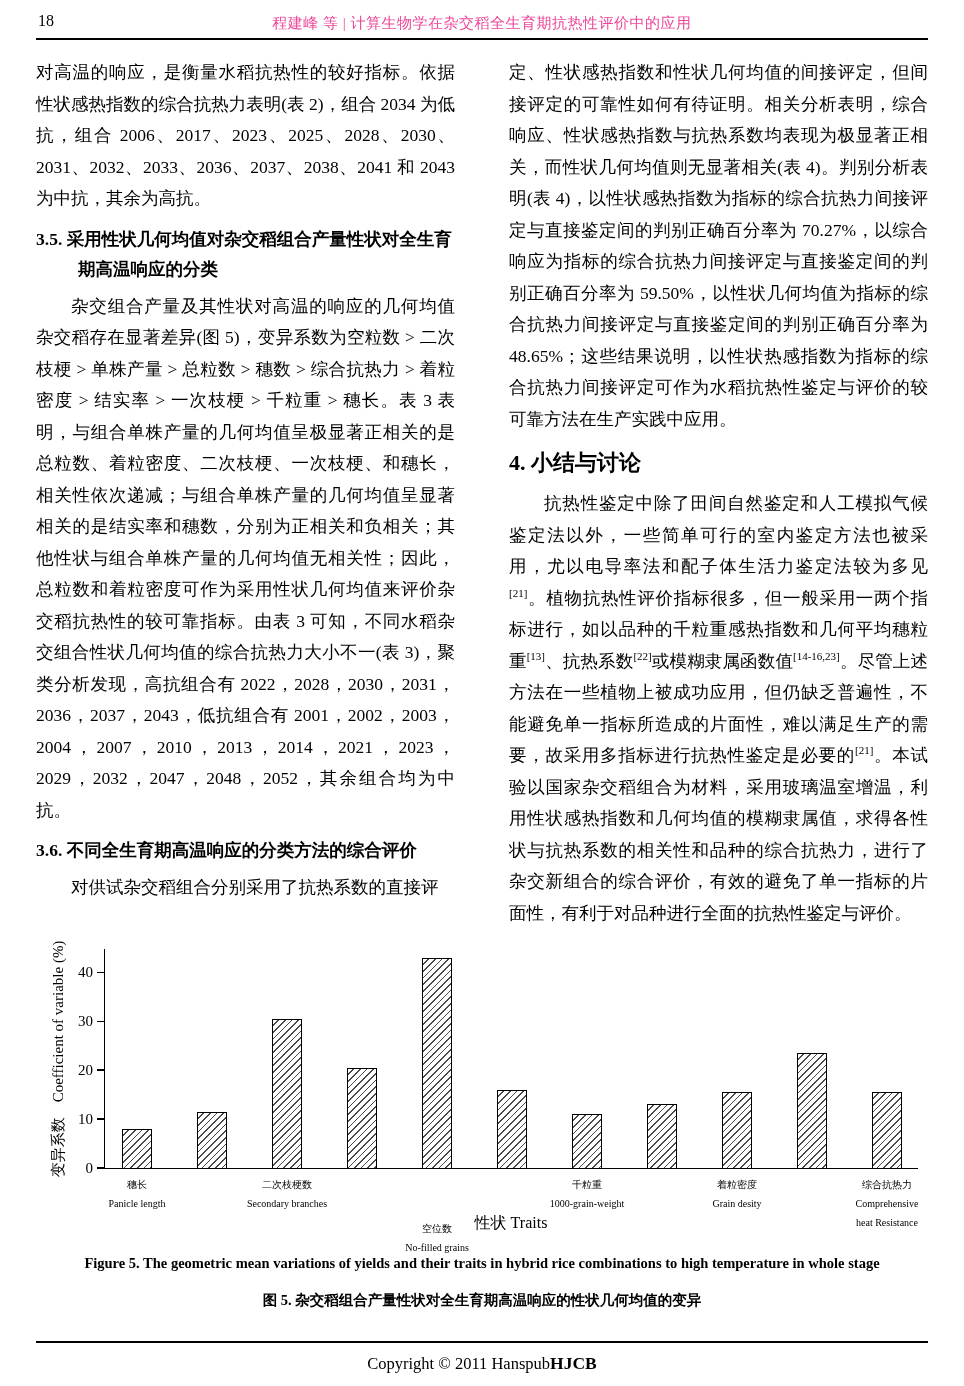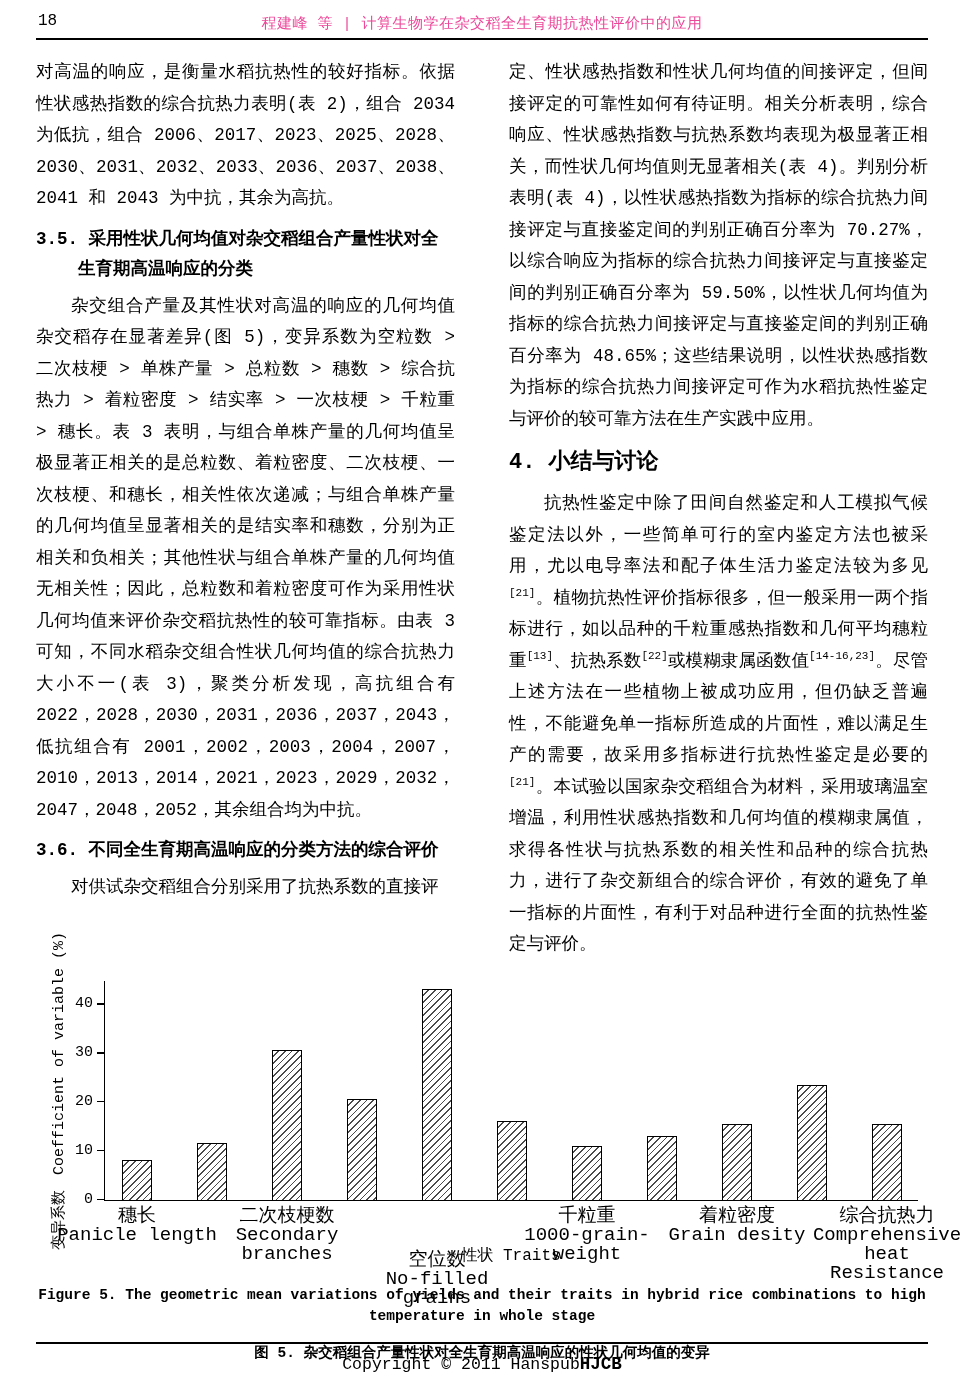--- a/index.html
+++ b/index.html
@@ -2,21 +2,21 @@
 <html><head>
 <meta charset="utf-8">
 <style>
   * { margin:0; padding:0; box-sizing:border-box; }
   html,body { background:#ffffff; }
   body {
     width:964px; height:1386px;
     font-family:"Liberation Serif","DejaVu Serif",serif;
     color:#000;
   }
-  .page { position:relative; width:964px; height:1386px; padding:10px 36px 0 36px; overflow:hidden;font-family:Liberation Mono, monospace; }
+  .page { position:relative; width:964px; height:1386px; padding:10px 36px 0 36px; overflow:hidden; }
 
   
   .header { position:relative; height:30px; border-bottom:2px solid #000; }
   .page-number { position:absolute; left:2px; top:2px; font-size:16px; }
   .running-title { position:absolute; left:0; right:0; top:4px; text-align:center; font-size:15px; color:#ec4899; letter-spacing:.5px; }
 
   
   .columns { display:flex; gap:54px; margin-top:17px; }
   .col { flex:1; width:0; font-size:17.5px; line-height:31.5px; text-align:justify; }
   p.cont { text-indent:0; }
@@ -33,21 +33,21 @@
                   transform:translate(-50%,-50%) rotate(-90deg);
                   white-space:nowrap; font-size:15px; }
   .chart-plot { position:absolute; left:68px; right:10px; top:12px; height:220px;
                 border-left:1.5px solid #000; border-bottom:1.5px solid #000; }
   .ytick { position:absolute; left:-8px; width:8px; height:1.5px; background:#000; }
   .ytick-label { position:absolute; left:-40px; width:28px; text-align:right;
                  font-size:15px; line-height:18px; }
   .bar { position:absolute; bottom:0; width:30px; border:1px solid #000; border-bottom:none;
          background:repeating-linear-gradient(135deg,#ffffff,#ffffff 3.5px,#4a4a4a 3.5px,#4a4a4a 4.7px); }
   .bar-label { position:absolute; top:calc(100% + 7px); width:170px; text-align:center;
-               font-size:19px; line-height:19px; }
+               font-size:10px; line-height:19px; }
   .bar-label .en { white-space:pre-line; }
   .chart-xlabel { position:absolute; left:68px; right:10px; top:276px; text-align:center; font-size:16px; }
 
   
   figcaption { margin-top:14px; }
   .cap-en { text-align:center; font-weight:bold; font-size:14.5px; line-height:21px; }
   .cap-cn { text-align:center; font-weight:bold; font-size:14.5px; line-height:21px; margin-top:16px; }
 
   
   .footer { position:absolute; left:36px; right:36px; bottom:12px;

